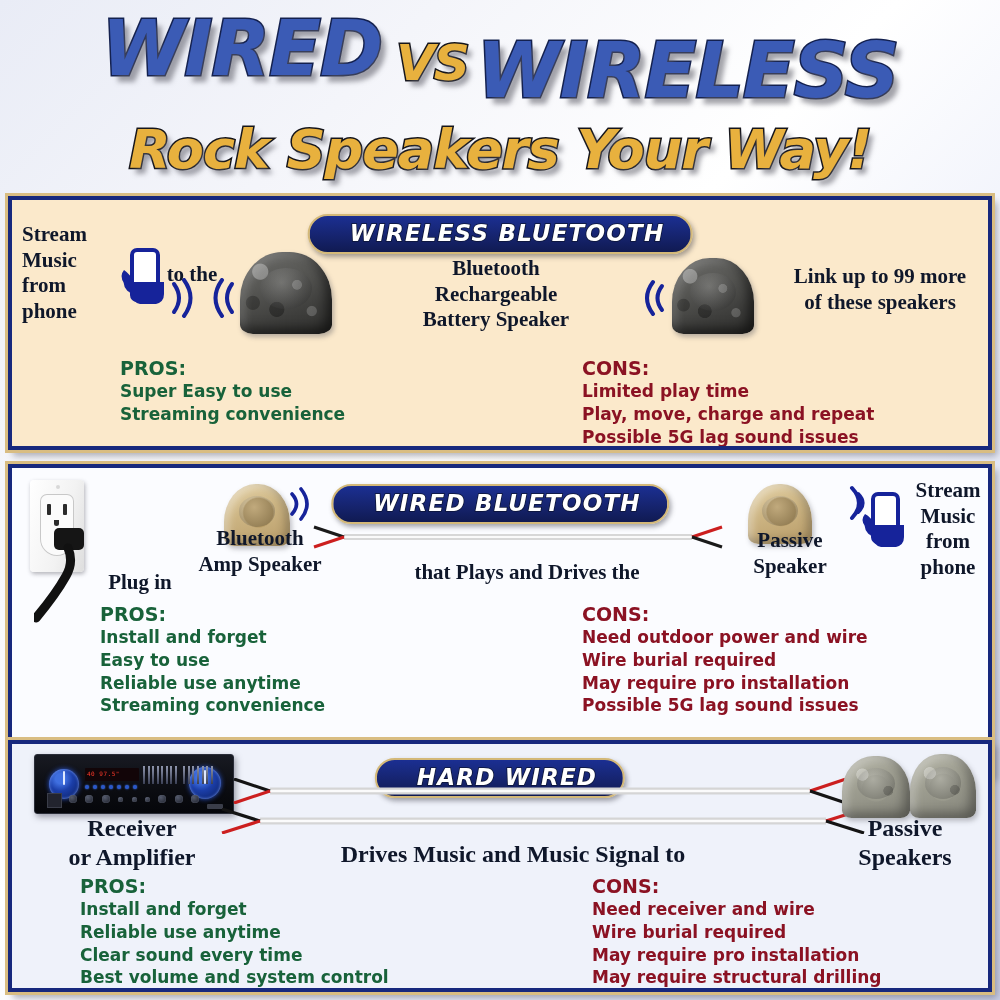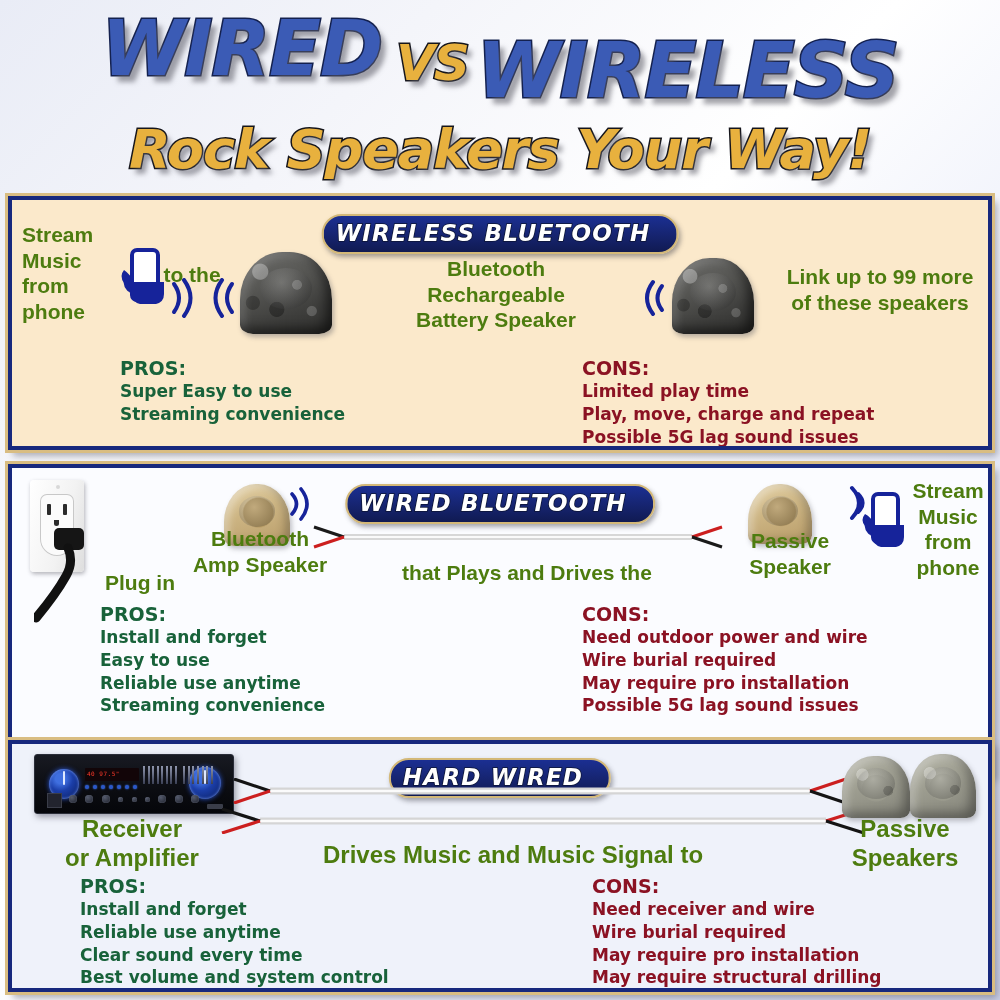--- a/index.html
+++ b/index.html
@@ -64,35 +64,35 @@
     background: linear-gradient(180deg, #1b2f92 0%, #16246f 55%, #101a52 100%);
     border: 2px solid #d3b878;
     border-radius: 22px;
     box-shadow: 2px 3px 5px rgba(60,60,70,0.45);
     color: #ffffff;
     font-family: "DejaVu Sans", sans-serif;
     font-weight: bold;
     font-style: italic;
     font-size: 23px;
     letter-spacing: 1.2px;
-    padding: 4px 26px 6px 12px;
+    padding: 4px 26px 6px 40px;
     white-space: nowrap;
     -webkit-text-stroke: 1.6px #0d1535;
     paint-order: stroke fill;
     text-align: center;
   }
   #badge-1 { left: 50%; transform: translateX(-50%); top: 14px; }
   #badge-2 { left: 50%; transform: translateX(-50%); top: 16px; }
   #badge-3 { left: 50%; transform: translateX(-50%); top: 14px; text-align: right; }
 
   
   .blue-label {
     position: absolute;
-    color: #4d7c0f;
-    font-family: Liberation Sans, sans-serif;
+    color: #0f172a;
+    font-family: Liberation Serif, serif;
     font-weight: bold;
     font-size: 21px;
     line-height: 1.22;
     text-align: center;
     white-space: pre-line;
   }
 
   
   .listcol { position: absolute; text-align: left; font-family: "DejaVu Sans", sans-serif; font-weight: bold; }
   .listcol .head { font-size: 19px; line-height: 1.28; }

